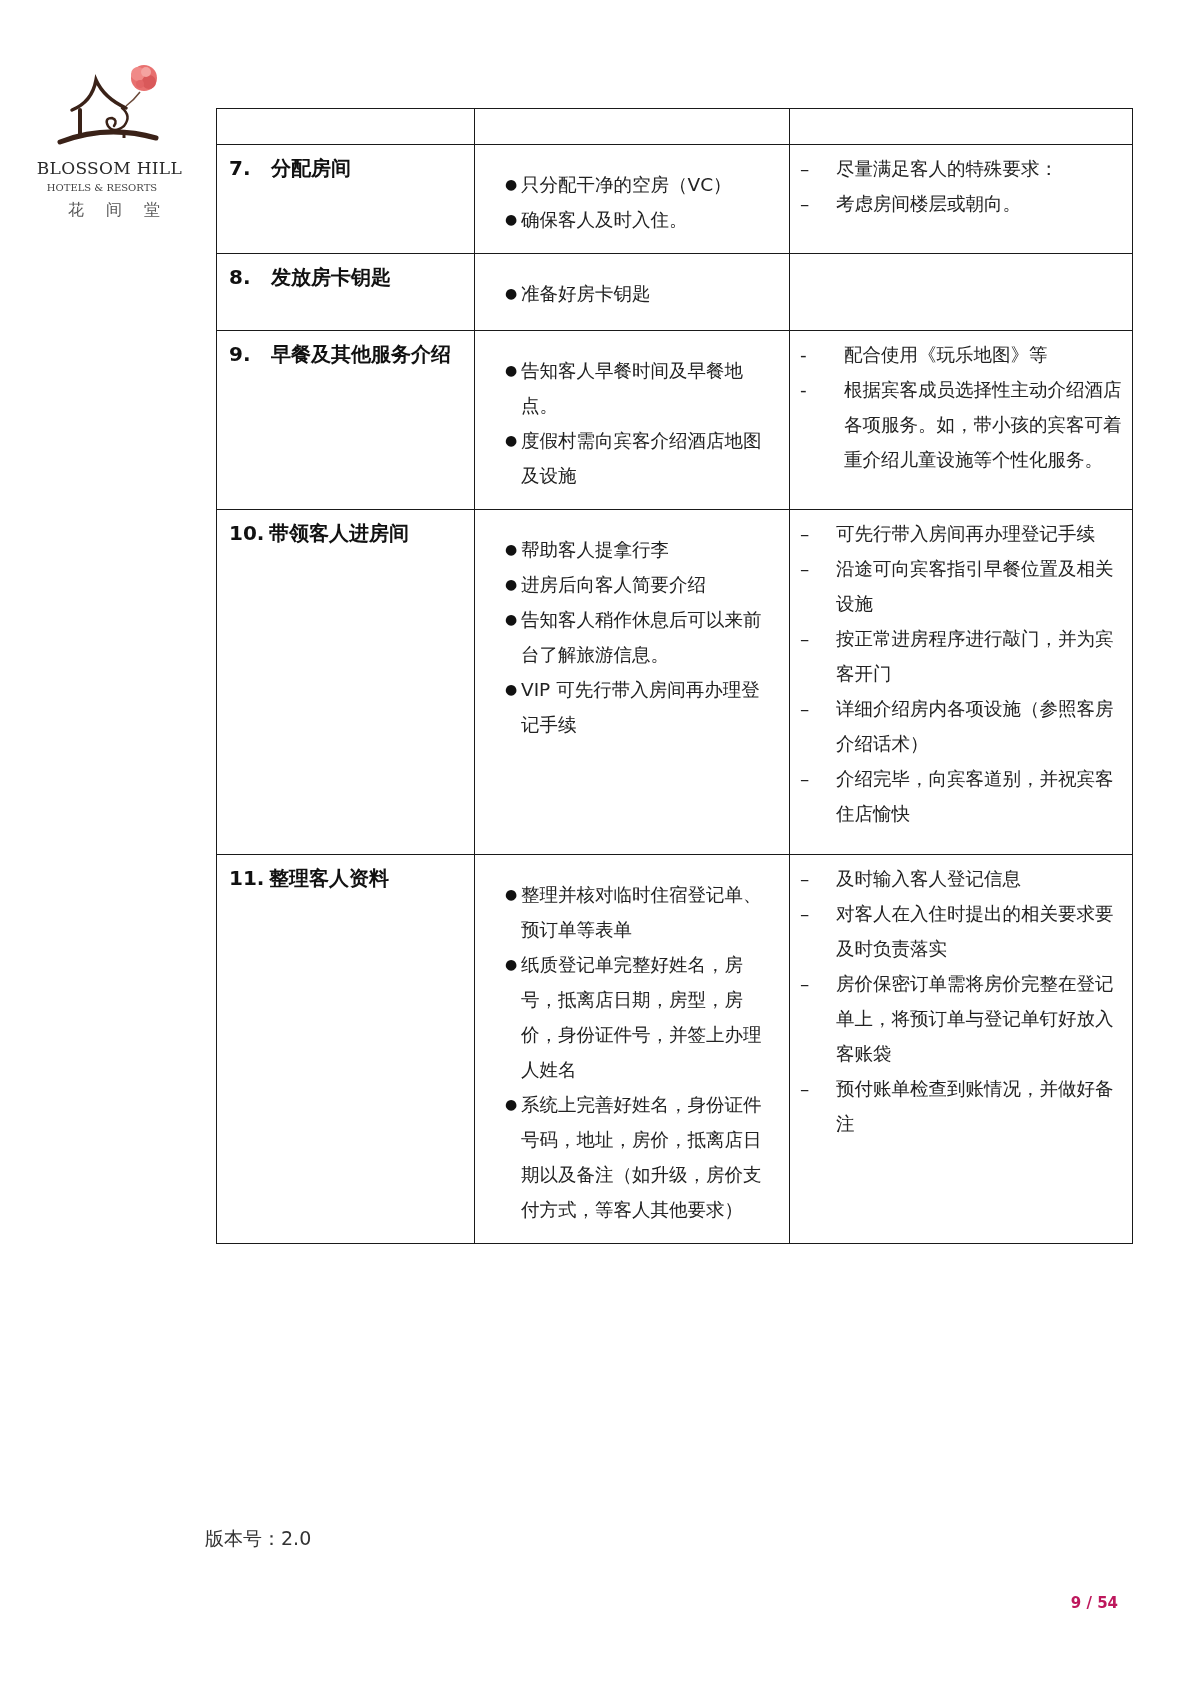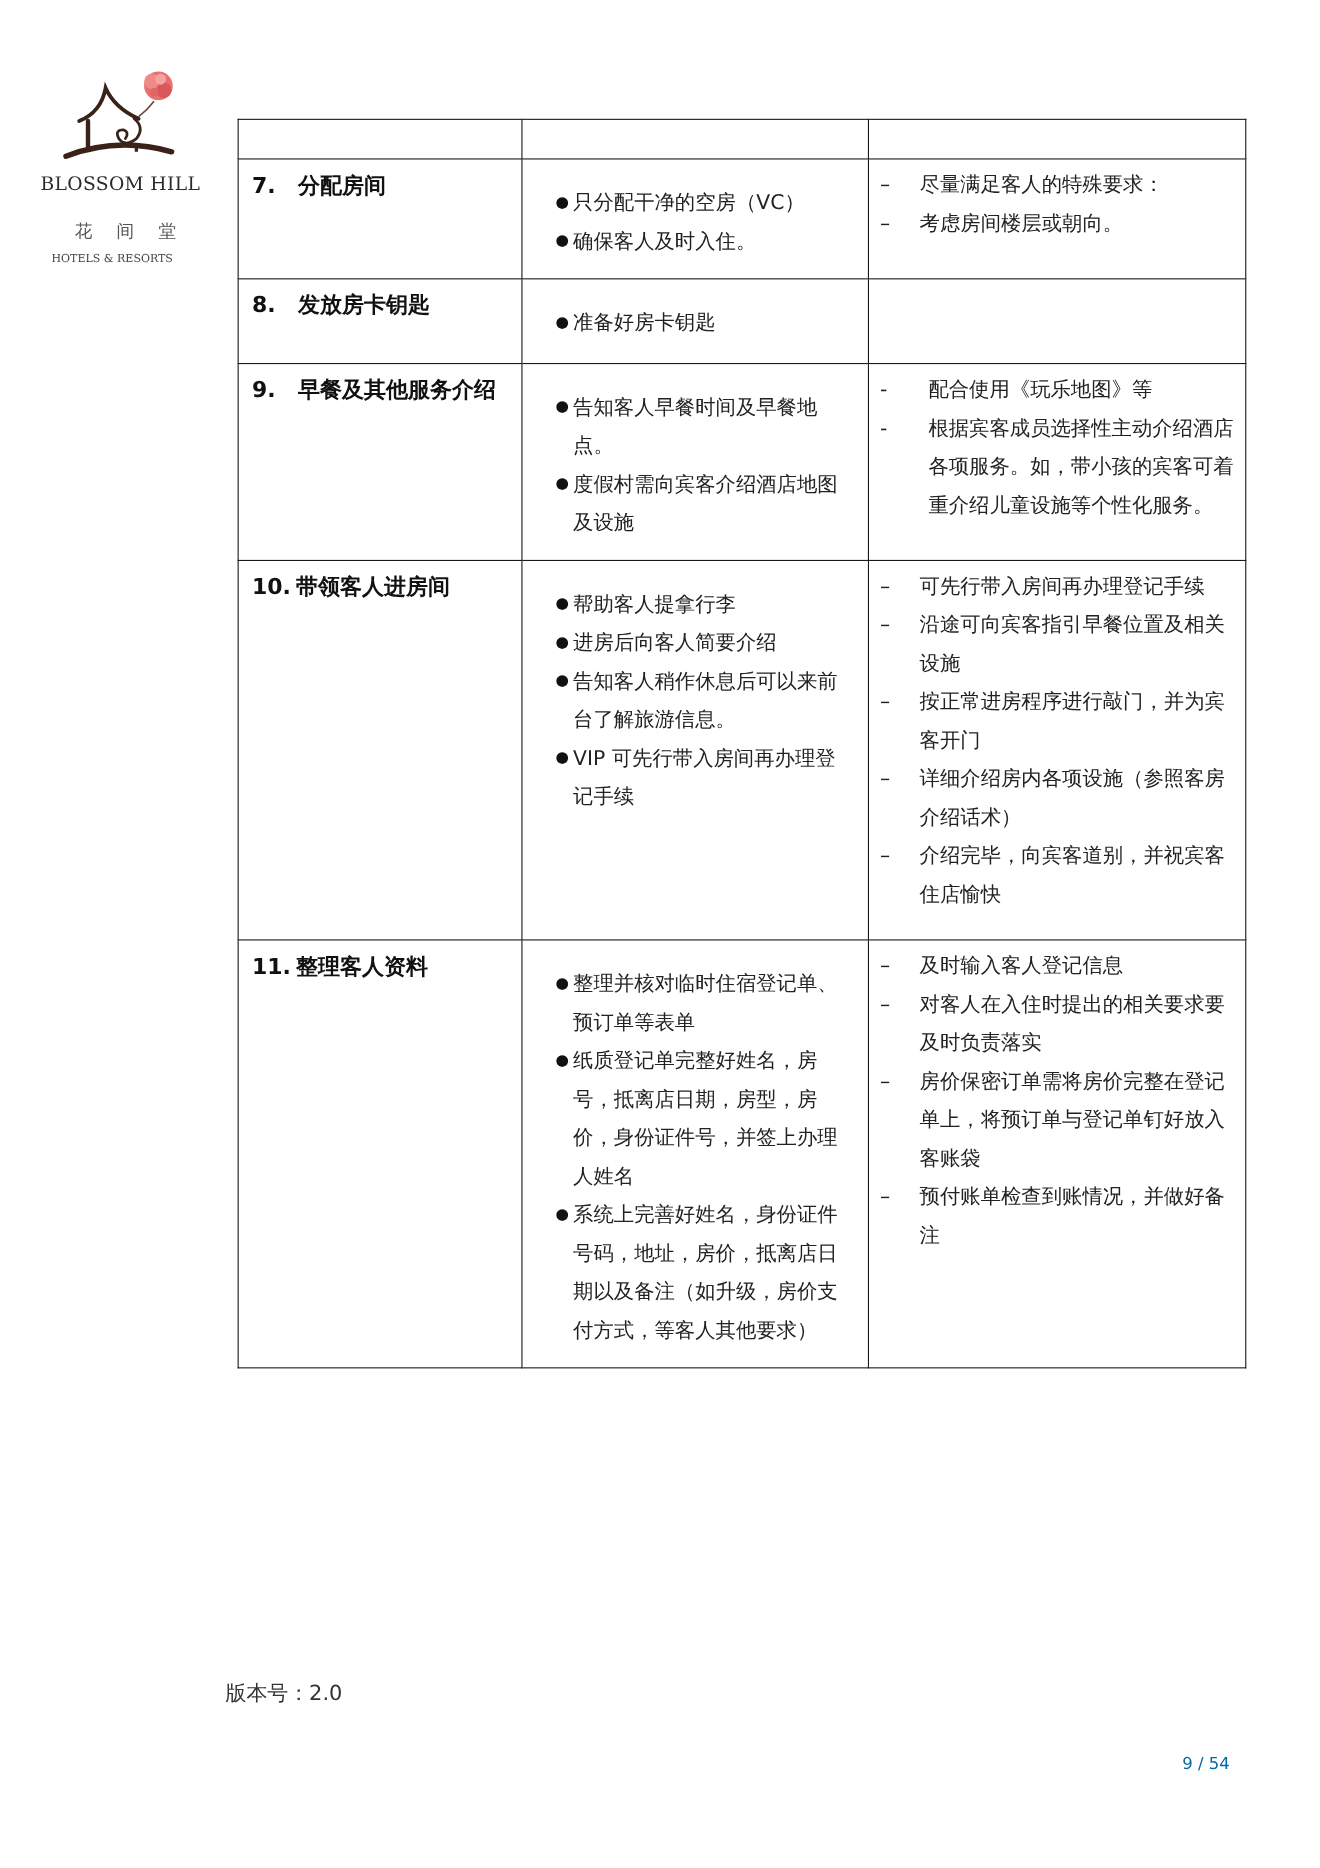--- a/index.html
+++ b/index.html
@@ -6,21 +6,21 @@
   body { width: 1200px; height: 1698px; position: relative; overflow: hidden;
          font-family: "DejaVu Sans", "Liberation Sans", sans-serif; color: #1a1a1a; }
 
   .logo { position: absolute; left: 22px; top: 62px; width: 160px; height: 165px; }
   .logo svg { position: absolute; left: 30px; top: 0; }
   .logo .brand { position: absolute; left: 0; top: 96px; width: 160px; text-align: right;
                  font-family: "DejaVu Serif", "Liberation Serif", serif; font-size: 17px;
                  letter-spacing: 0.3px; color: #2b2b2b; white-space: nowrap; }
   .logo .sub { position: absolute; left: 0; top: 120px; width: 160px; text-align: center;
                font-family: "DejaVu Serif", "Liberation Serif", serif; font-size: 10px;
-               color: #444; white-space: nowrap; margin-top: 48px; }
+               color: #444; white-space: nowrap; }
   .logo .cn { position: absolute; left: 0; top: 138px; width: 160px; text-align: right;
               font-size: 16px; letter-spacing: 22px; color: #555; white-space: nowrap; padding-left: 14px; box-sizing: border-box; }
 
   table.proc { position: absolute; left: 216px; top: 108px; width: 916px;
                border-collapse: collapse; table-layout: fixed; }
   table.proc td { border: 1.6px solid #1a1a1a; vertical-align: top; padding: 0; }
   col.c1 { width: 258px; } col.c2 { width: 315px; } col.c3 { width: 343px; }
 
   .step { font-weight: bold; font-size: 20px; line-height: 38px; padding: 4px 0 0 12px;
           display: flex; color: #111; }
@@ -33,21 +33,21 @@
   ul.bul li { position: relative; padding-left: 16px; font-size: 18.5px; line-height: 35px; color: #222; }
   ul.bul li::before { content: "●"; position: absolute; left: 0; top: 0; font-size: 14px; color: #111; }
 
   ul.dash { list-style: none; margin: 0; padding: 6px 8px 0 10px; }
   ul.dash li { position: relative; padding-left: 36px; font-size: 18.5px; line-height: 35px; color: #222; }
   ul.dash li::before { content: "–"; position: absolute; left: 0; top: 0; color: #222; }
   ul.dash.hy li { padding-left: 44px; }
   ul.dash.hy li::before { content: "-"; }
 
   .footer-version { position: absolute; left: 205px; top: 1526px; font-size: 19px; color: #333; }
-  .footer-page { position: absolute; right: 82px; top: 1594px; font-size: 15px; font-weight: normal; color: #0369a1; }
+  .footer-page { position: absolute; right: 82px; top: 1594px; font-size: 15px; font-weight: bold; color: #be185d; }
 </style>
 </head>
 <body>
 
 <div class="logo">
   <svg width="110" height="95" viewBox="0 0 110 95">
     <path d="M8 80 Q55 62 104 76" stroke="#3a2218" stroke-width="5" fill="none" stroke-linecap="round"></path>
     <path d="M20 48 Q40 40 44 18 Q52 36 74 46" stroke="#3a2218" stroke-width="3.5" fill="none" stroke-linecap="round"></path>
     <path d="M28 48 L28 74" stroke="#3a2218" stroke-width="4" stroke-linecap="round"></path>
     <path d="M70 46 Q80 54 72 64 Q62 72 56 64 Q52 56 60 56 Q66 58 62 64" stroke="#3a2218" stroke-width="2.5" fill="none" stroke-linecap="round"></path>

